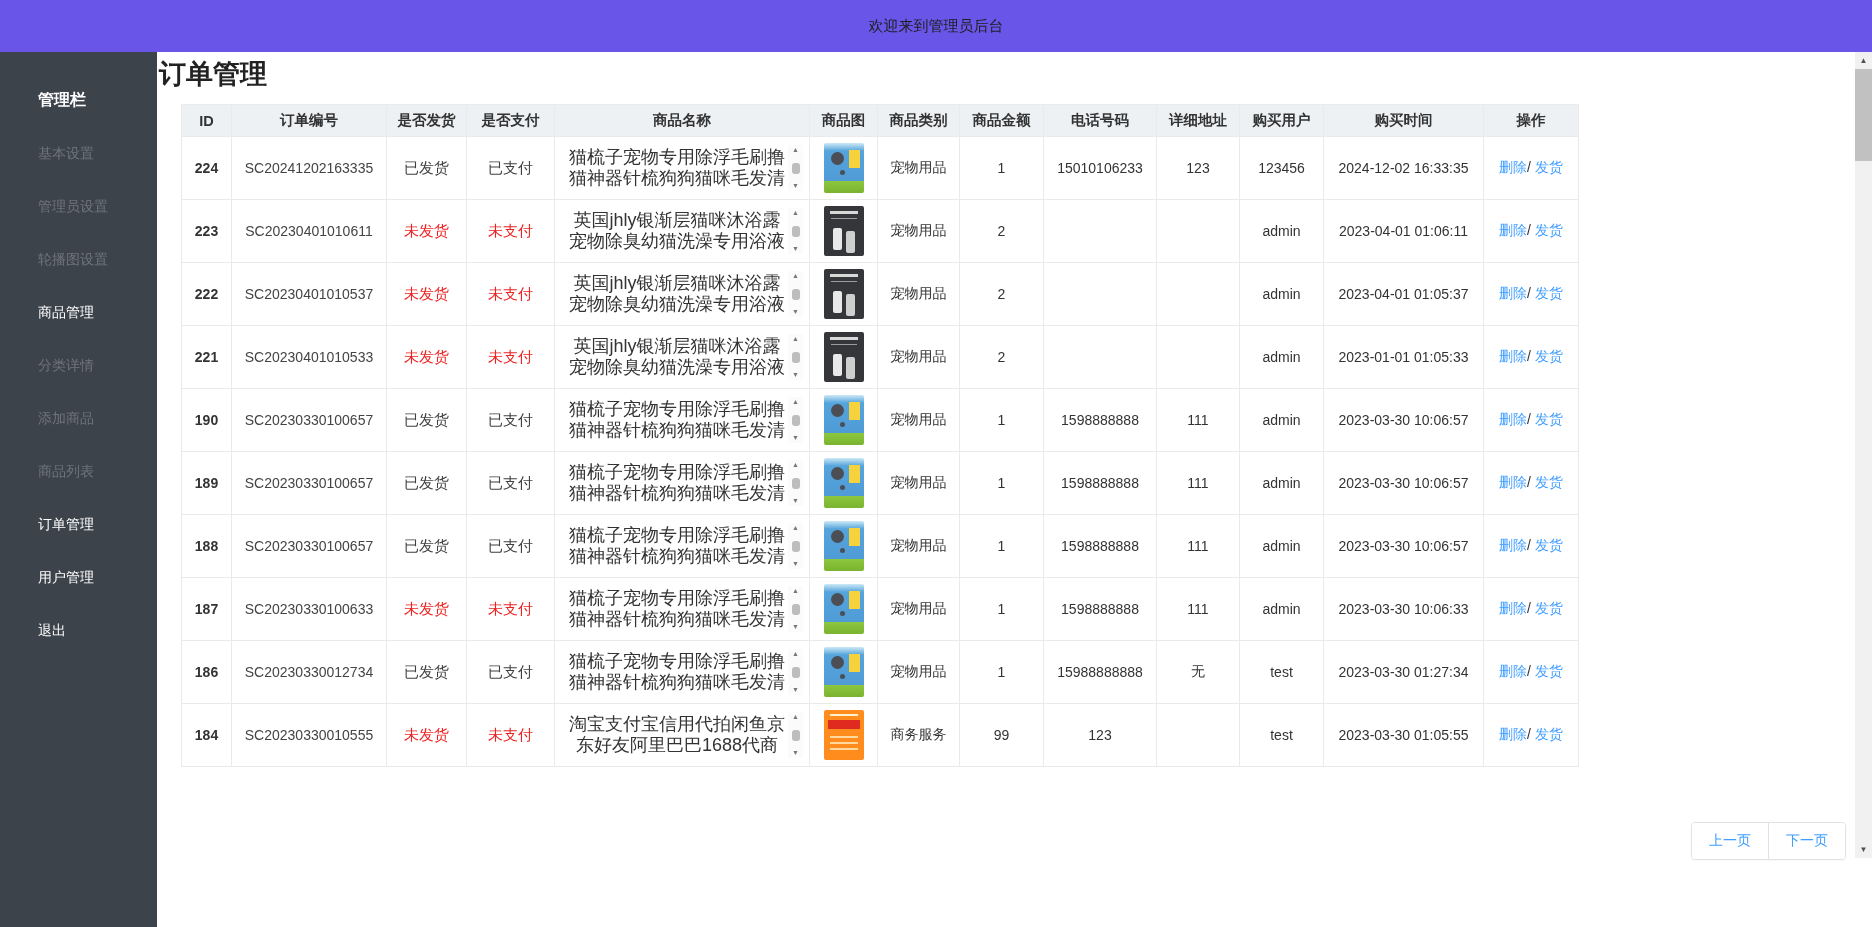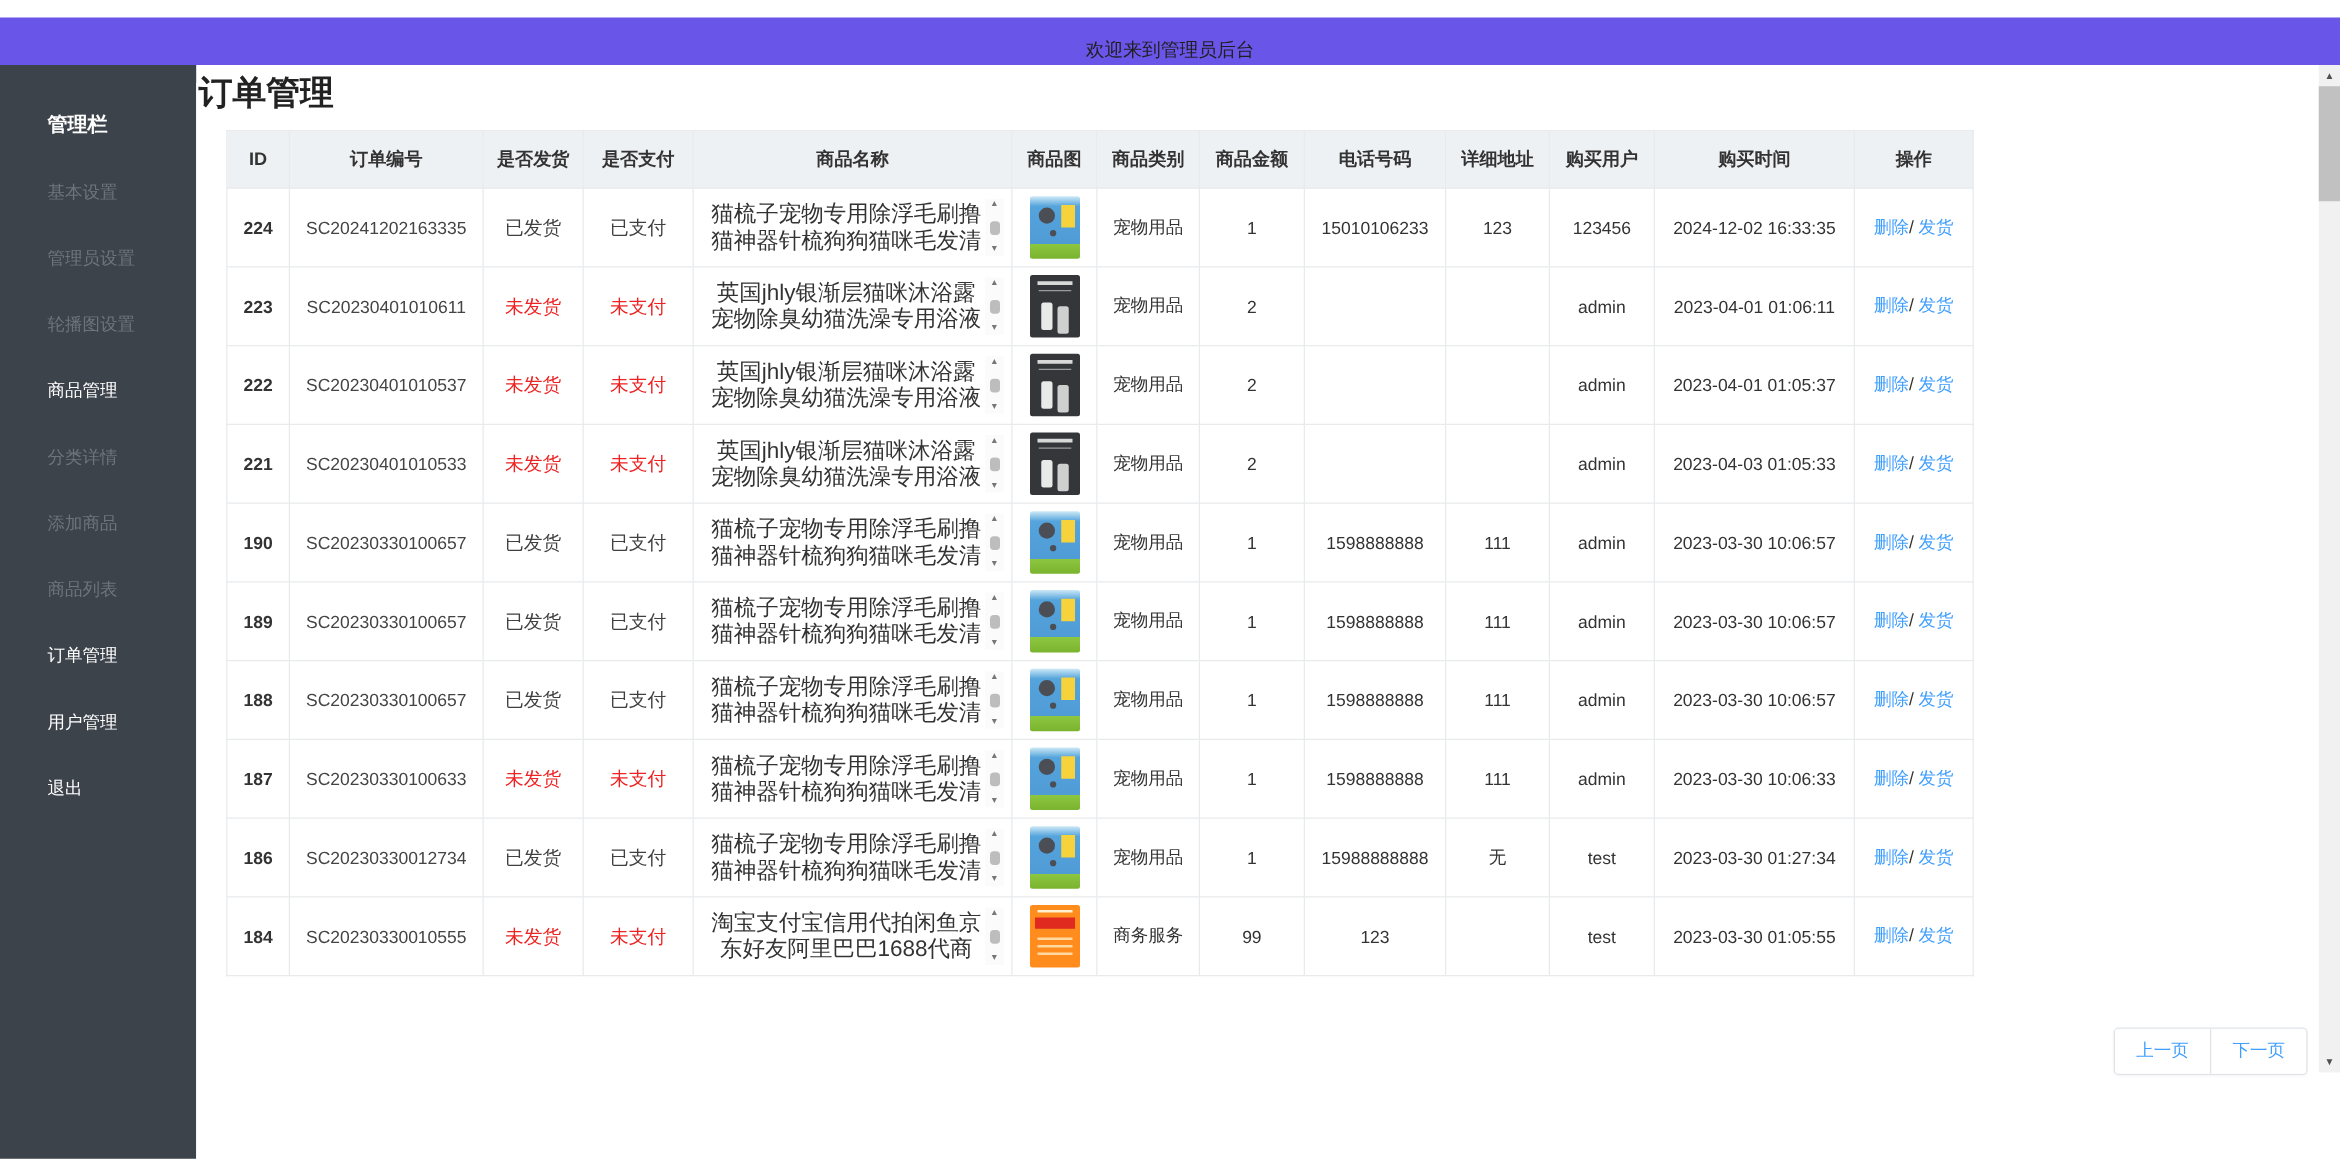--- a/index.html
+++ b/index.html
@@ -1,41 +1,41 @@
 <!DOCTYPE html>
 <html><head>
 <meta charset="utf-8">
 <style>
   * { margin:0; padding:0; box-sizing:border-box; }
   html,body { width:1872px; height:927px; overflow:hidden;
     font-family:"Liberation Sans","DejaVu Sans",sans-serif; background:#fff; }
 
   
-  .topbar { position:absolute; left:0; top:14px; width:1872px; height:52px;
+  .topbar { position:absolute; left:0; top:0; width:1872px; height:52px;
     background:#6a55e9; display:flex; align-items:center; justify-content:center;
     color:#1f1f1f; font-size:15px; }
 
   
   .sidebar { position:absolute; left:0; top:52px; width:157px; height:875px;
     background:#3d434b; }
   .sidebar-title { margin:38px 0 16px 38px; color:#fff; font-size:16px; font-weight:bold; }
   .side-item { height:53px; line-height:53px; padding-left:38px; font-size:14px;
     cursor:pointer; white-space:nowrap; }
   .side-item.bright { color:#ffffff; }
   .side-item.dim { color:#6e747c; }
 
   
   .main { position:absolute; left:157px; top:52px; width:1715px; height:875px;
     background:#fff; }
   .page-title { margin:4px 0 12px 2px; font-size:27px; font-weight:bold; color:#222; }
 
   table { border-collapse:collapse; margin-left:24px; table-layout:fixed; width:1397px;
     font-size:14px; color:#333; }
   th, td { border:1px solid #e8eaec; text-align:center; vertical-align:middle; }
-  th { height:46px; background:#eef1f4; font-size:14.5px; font-weight:bold; color:#333; }
+  th { height:32px; background:#eef1f4; font-size:14.5px; font-weight:bold; color:#333; }
   tbody td { height:63px; background:#fff; }
   td.id-cell { font-weight:bold; color:#333; }
   td.order-no { color:#444; }
   td.status { font-size:15px; }
   td.status.ok { color:#404040; }
   td.status.no { color:#ed2323;margin-left:36px; }
   td.time-cell { font-size:14px; }
 
   
   .name-wrap { display:flex; align-items:center; gap:3px; padding:0 6px 0 14px; }
@@ -239,21 +239,21 @@
             </div>
           </td>
           <td class="img-cell">
             <div class="thumb thumb-shampoo"></div>
           </td>
           <td>宠物用品</td>
           <td>2</td>
           <td></td>
           <td></td>
           <td>admin</td>
-          <td class="time-cell">2023-04-03 01:05:33</td>
+          <td class="time-cell">2023-01-01 01:05:33</td>
           <td class="ops"><a class="op-link">删除</a><span class="op-sep">/</span><a class="op-link"> 发货</a></td>
         </tr>
         <tr>
           <td class="id-cell">190</td>
           <td class="order-no">SC20230330100657</td>
           <td class="status ok">已发货</td>
           <td class="status ok">已支付</td>
           <td class="name-cell">
             <div class="name-wrap">
               <div class="name-text">猫梳子宠物专用除浮毛刷撸猫神器针梳狗狗猫咪毛发清理开结毛</div>

